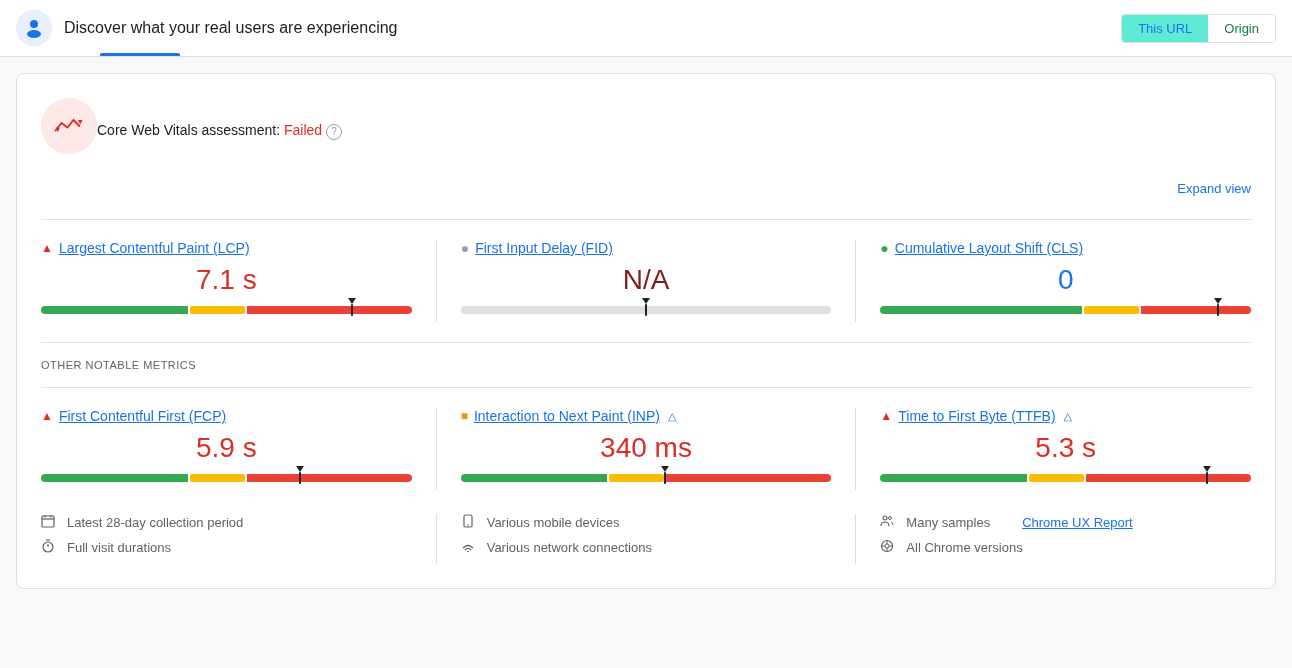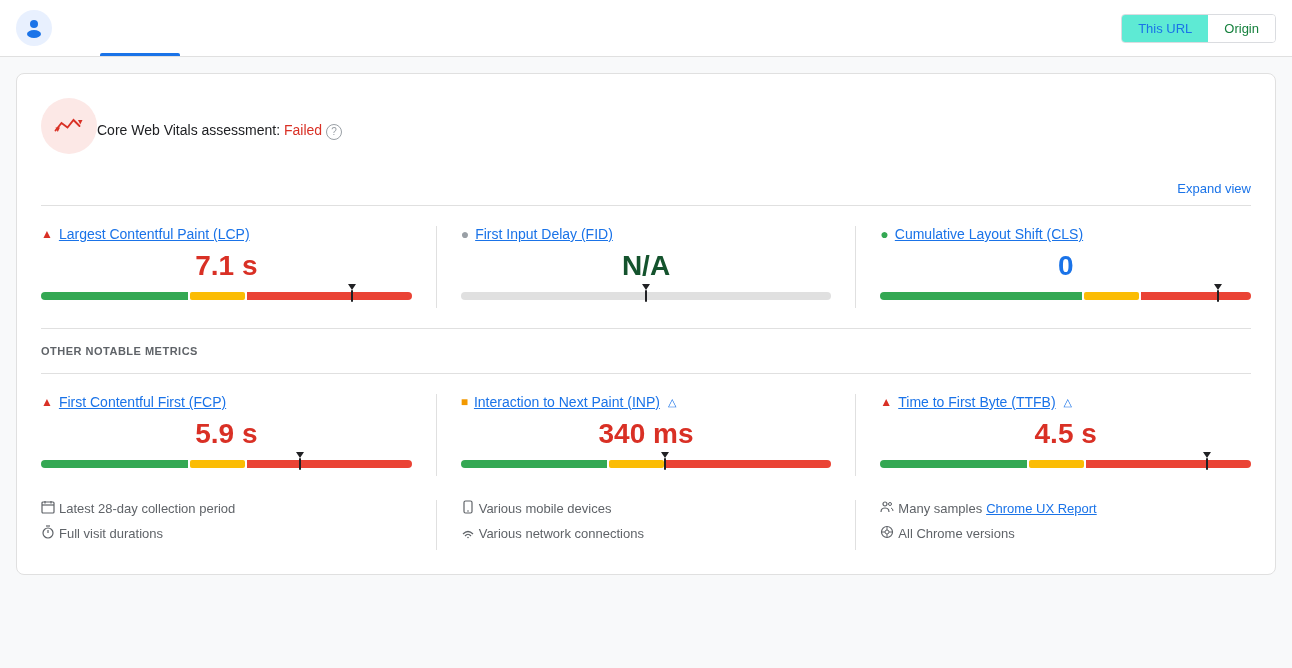--- a/index.html
+++ b/index.html
@@ -97,21 +97,21 @@
       background: #fce8e6;
       display: flex;
       align-items: center;
       justify-content: center;
       font-size: 22px;
       margin-bottom: 10px;
     }
 
     .expand-view {
       text-align: right;
-      margin-bottom: 9px;
+      margin-bottom: 23px;
     }
 
     .expand-view a {
       color: #1a73e8;
       text-decoration: none;
       font-size: 13px;
       cursor: pointer;
     }
 
     .metrics-row {
@@ -145,27 +145,27 @@
 
     .metric-link {
       color: #1a73e8;
       text-decoration: underline;
       font-size: 14px;
       cursor: pointer;
     }
 
     .metric-value {
       font-size: 28px;
-      font-weight: 700;
+      font-weight: 400;
       margin-bottom: 10px;
       text-align: center;
     }
 
     .metric-value.red { color: #d93025; }
-    .metric-value.gray { color: #14532d; }
+    .metric-value.gray { color: #7f1d1d; }
     .metric-value.blue { color: #1a73e8; }
 
     .gauge-bar {
       position: relative;
       height: 8px;
       border-radius: 4px;
       display: flex;
       gap: 2px;
       margin-top: 4px;
     }
@@ -202,21 +202,21 @@
       border-top: 6px solid #202124;
     }
 
     .section-divider {
       border-top: 1px solid #e0e0e0;
       margin: 20px 0 16px 0;
     }
 
     .other-metrics-label {
       font-size: 11px;
-      font-weight: 700;
+      font-weight: 400;
       color: #5f6368;
       letter-spacing: 0.5px;
       text-transform: uppercase;
       margin-bottom: 16px;
     }
 
     .status-icon-red { color: #d93025; font-size: 12px; }
     .status-icon-green { color: #34a853; font-size: 14px; }
     .status-icon-gray { color: #9aa0a6; font-size: 14px; }
 
@@ -252,50 +252,52 @@
       padding: 0 24px;
       border-right: 1px solid #e0e0e0;
     }
 
     .footer-col:first-child { padding-left: 0; }
     .footer-col:last-child { border-right: none; padding-right: 0; }
 
     .footer-item {
       display: flex;
       align-items: center;
-      gap: 4px;
+      gap: 12px;
       margin-bottom: 8px;
       font-size: 13px;
       color: #5f6368;
     }
 
     .footer-icon {
       font-size: 14px;
       color: #5f6368;
     }
 
     .chrome-link {
       color: #1a73e8;
       text-decoration: underline;
       cursor: pointer;
+      margin-left: 20px;
     }
 
     .gauge-gray .gauge-segment { background: #e0e0e0; }
   </style>
 </head>
 <body>
 
 <div class="top-bar">
   <div class="top-bar-left">
     <div class="logo-icon">
       <svg width="24" height="24" viewBox="0 0 24 24" fill="none">
         <circle cx="12" cy="8" r="4" fill="#1a73e8"></circle>
         <ellipse cx="12" cy="18" rx="7" ry="4" fill="#1a73e8"></ellipse>
       </svg>
     </div>
+    <span class="top-title">Discover what your real users are experiencing</span>
   </div>
   <div class="tab-underline"></div>
   <div class="url-toggle">
     <button class="active">This URL</button>
     <button>Origin</button>
   </div>
 </div>
 
 <div class="main-card">
 
@@ -415,21 +417,21 @@
         </div>
       </div>
     </div>
 
     <div class="metric-col">
       <div class="metric-label-row">
         <span class="status-icon-red">▲</span>
         <a class="metric-link">Time to First Byte (TTFB)</a>
         <span class="ext-icon">△</span>
       </div>
-      <div class="metric-value red">4.5 s</div>
+      <div class="metric-value red">5.3 s</div>
       <div class="gauge-wrapper">
         <div class="gauge-bar">
           <div class="gauge-segment" style="background:#34a853; width:40%; border-radius:4px 0 0 4px;"></div>
           <div class="gauge-segment" style="background:#fbbc04; width:15%;"></div>
           <div class="gauge-segment" style="background:#ea4335; width:45%; border-radius:0 4px 4px 0;"></div>
         </div>
         <div class="gauge-needle" style="left:88%;">
           <div class="needle-triangle"></div>
         </div>
       </div>

